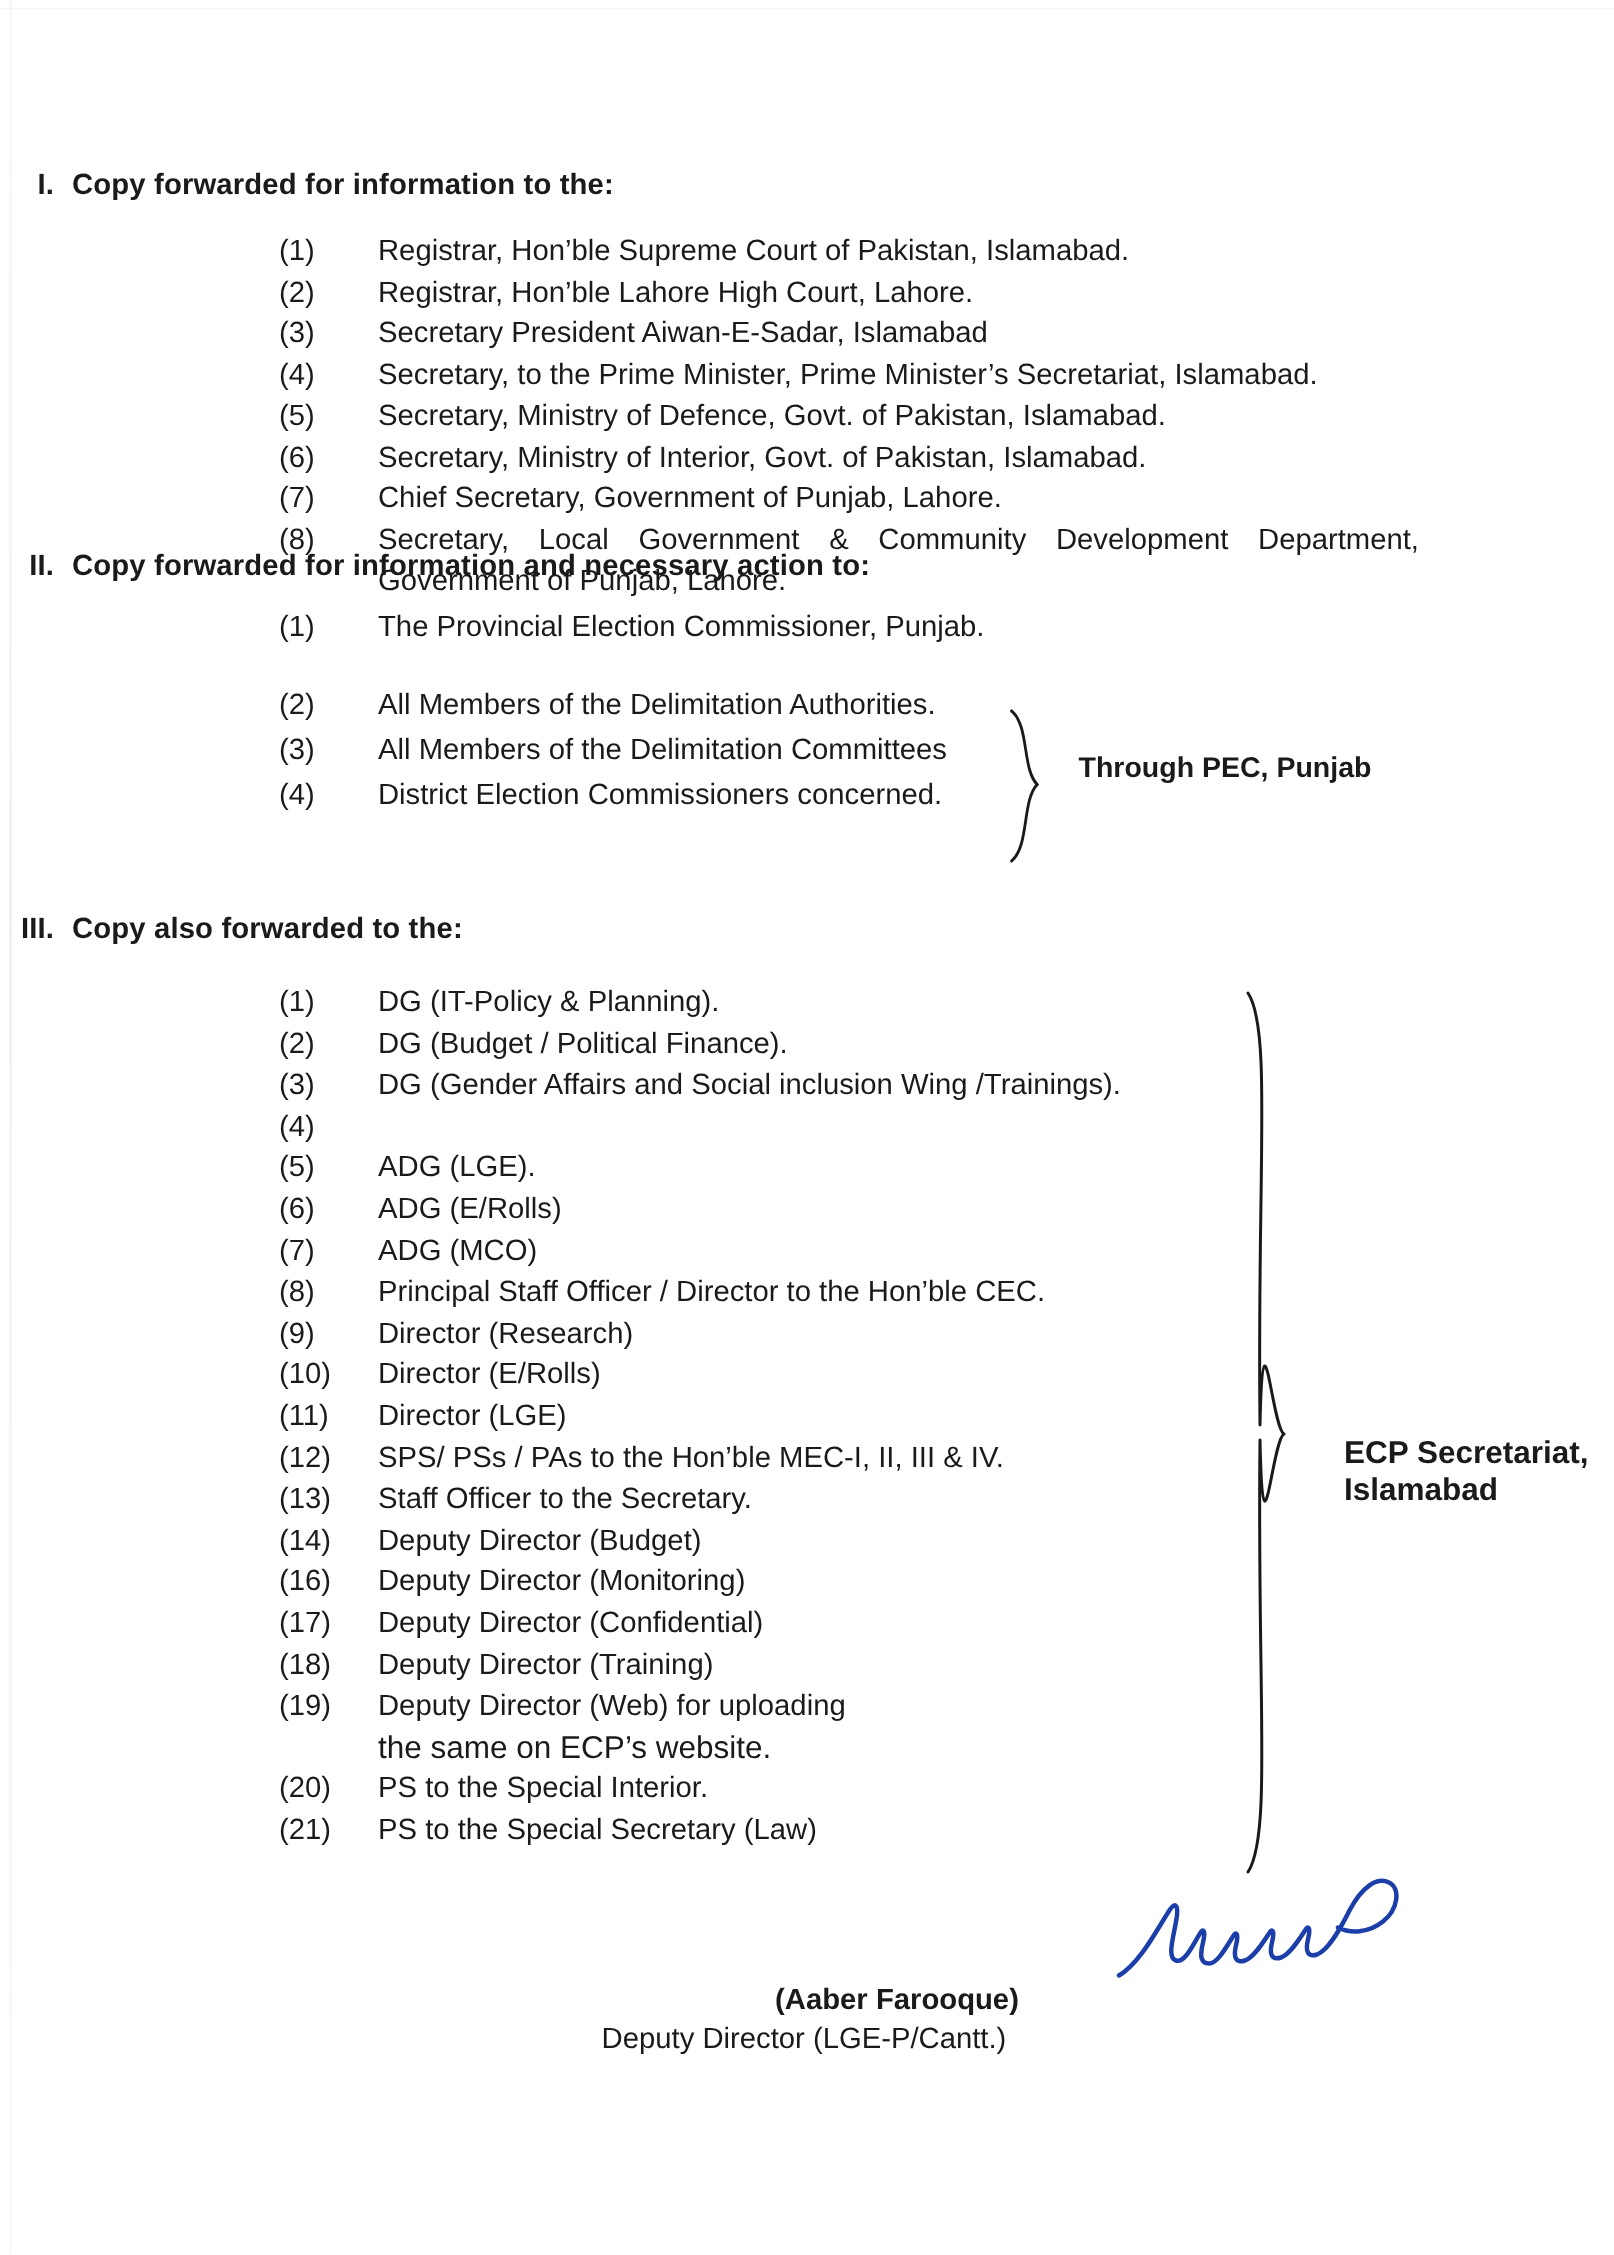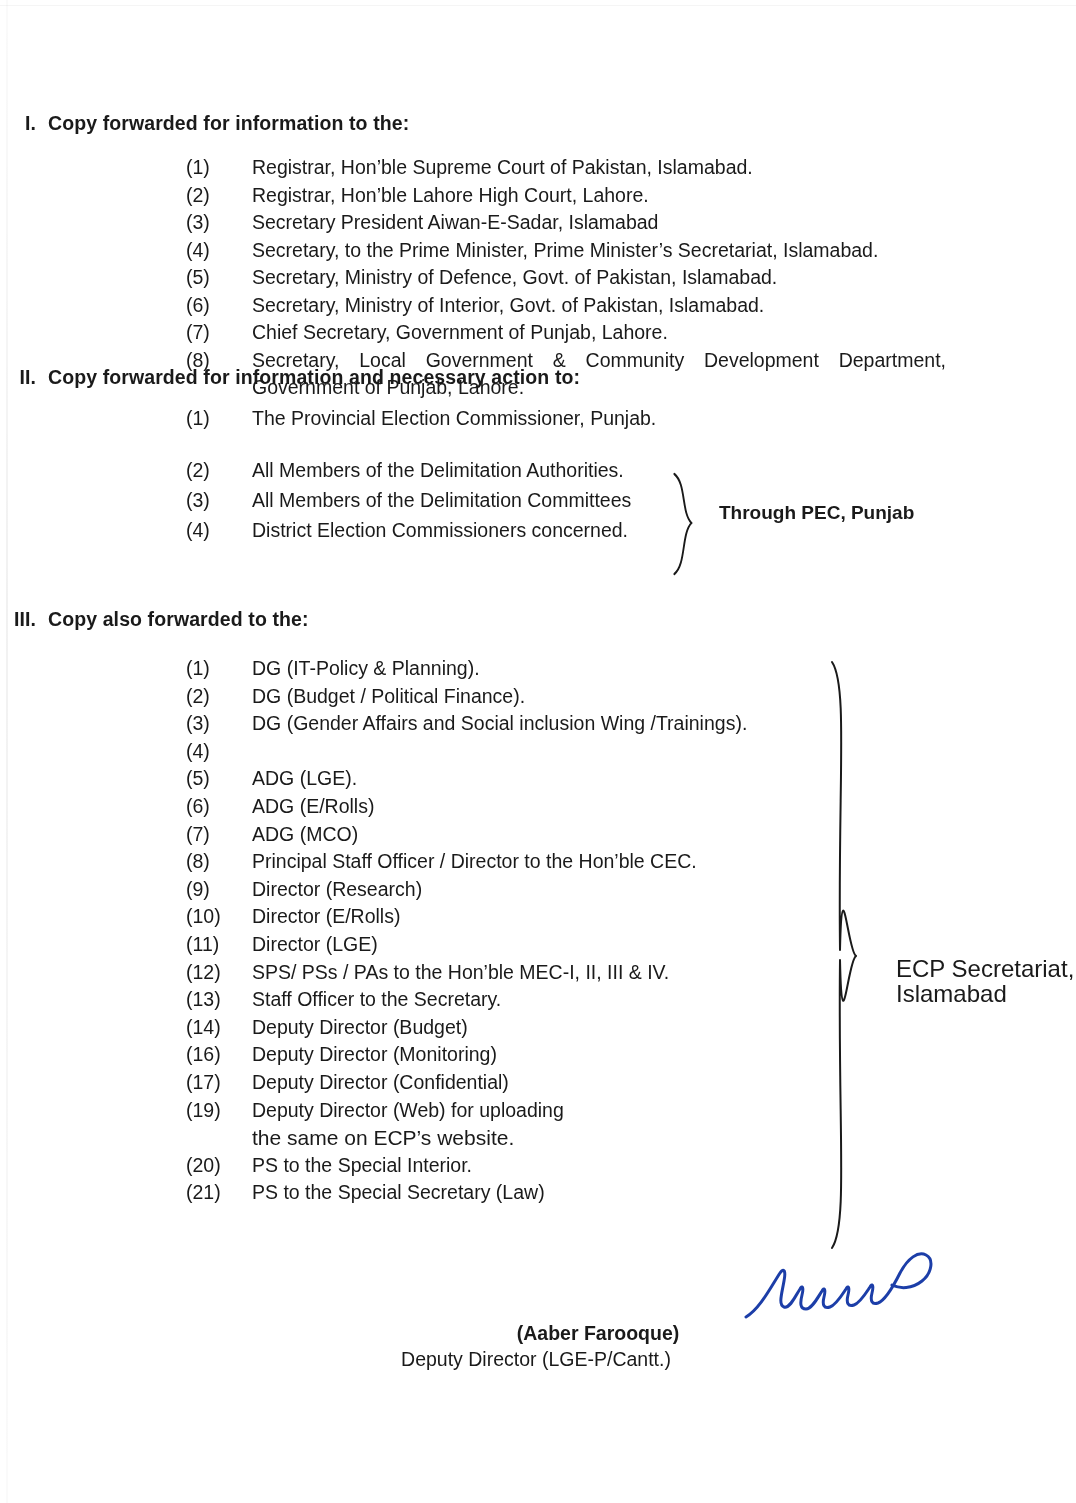--- a/index.html
+++ b/index.html
@@ -116,22 +116,22 @@
     position: absolute;
     left: 818px;
     top: 660px;
     width: 40px;
     height: 590px;
   }
   #label-ecp {
     position: absolute;
     left: 896px;
     top: 956px;
-    font-weight: normal;
-    font-size: 24px;
+    font-weight: bold;
+    font-size: 21px;
     line-height: 25px;
   }
   #signature-svg {
     position: absolute;
     left: 740px;
     top: 1245px;
   }
   .sig-name {
     position: absolute;
     left: 0; top: 1322px;
@@ -291,20 +291,24 @@
       </li>
       <li class="item">
         <span class="num">(16)</span>
         <span class="txt">Deputy Director (Monitoring)</span>
       </li>
       <li class="item">
         <span class="num">(17)</span>
         <span class="txt">Deputy Director (Confidential)</span>
       </li>
       <li class="item">
+        <span class="num">(18)</span>
+        <span class="txt">Deputy Director (Training)</span>
+      </li>
+      <li class="item">
         <span class="num">(19)</span>
         <span class="txt">Deputy Director (Web) for uploading</span>
       </li>
       <li class="cont-line">
         <span class="num"></span>
         <span class="txt">the same on ECP’s website.</span>
       </li>
       <li class="item">
         <span class="num">(20)</span>
         <span class="txt">PS to the Special Interior.</span>

